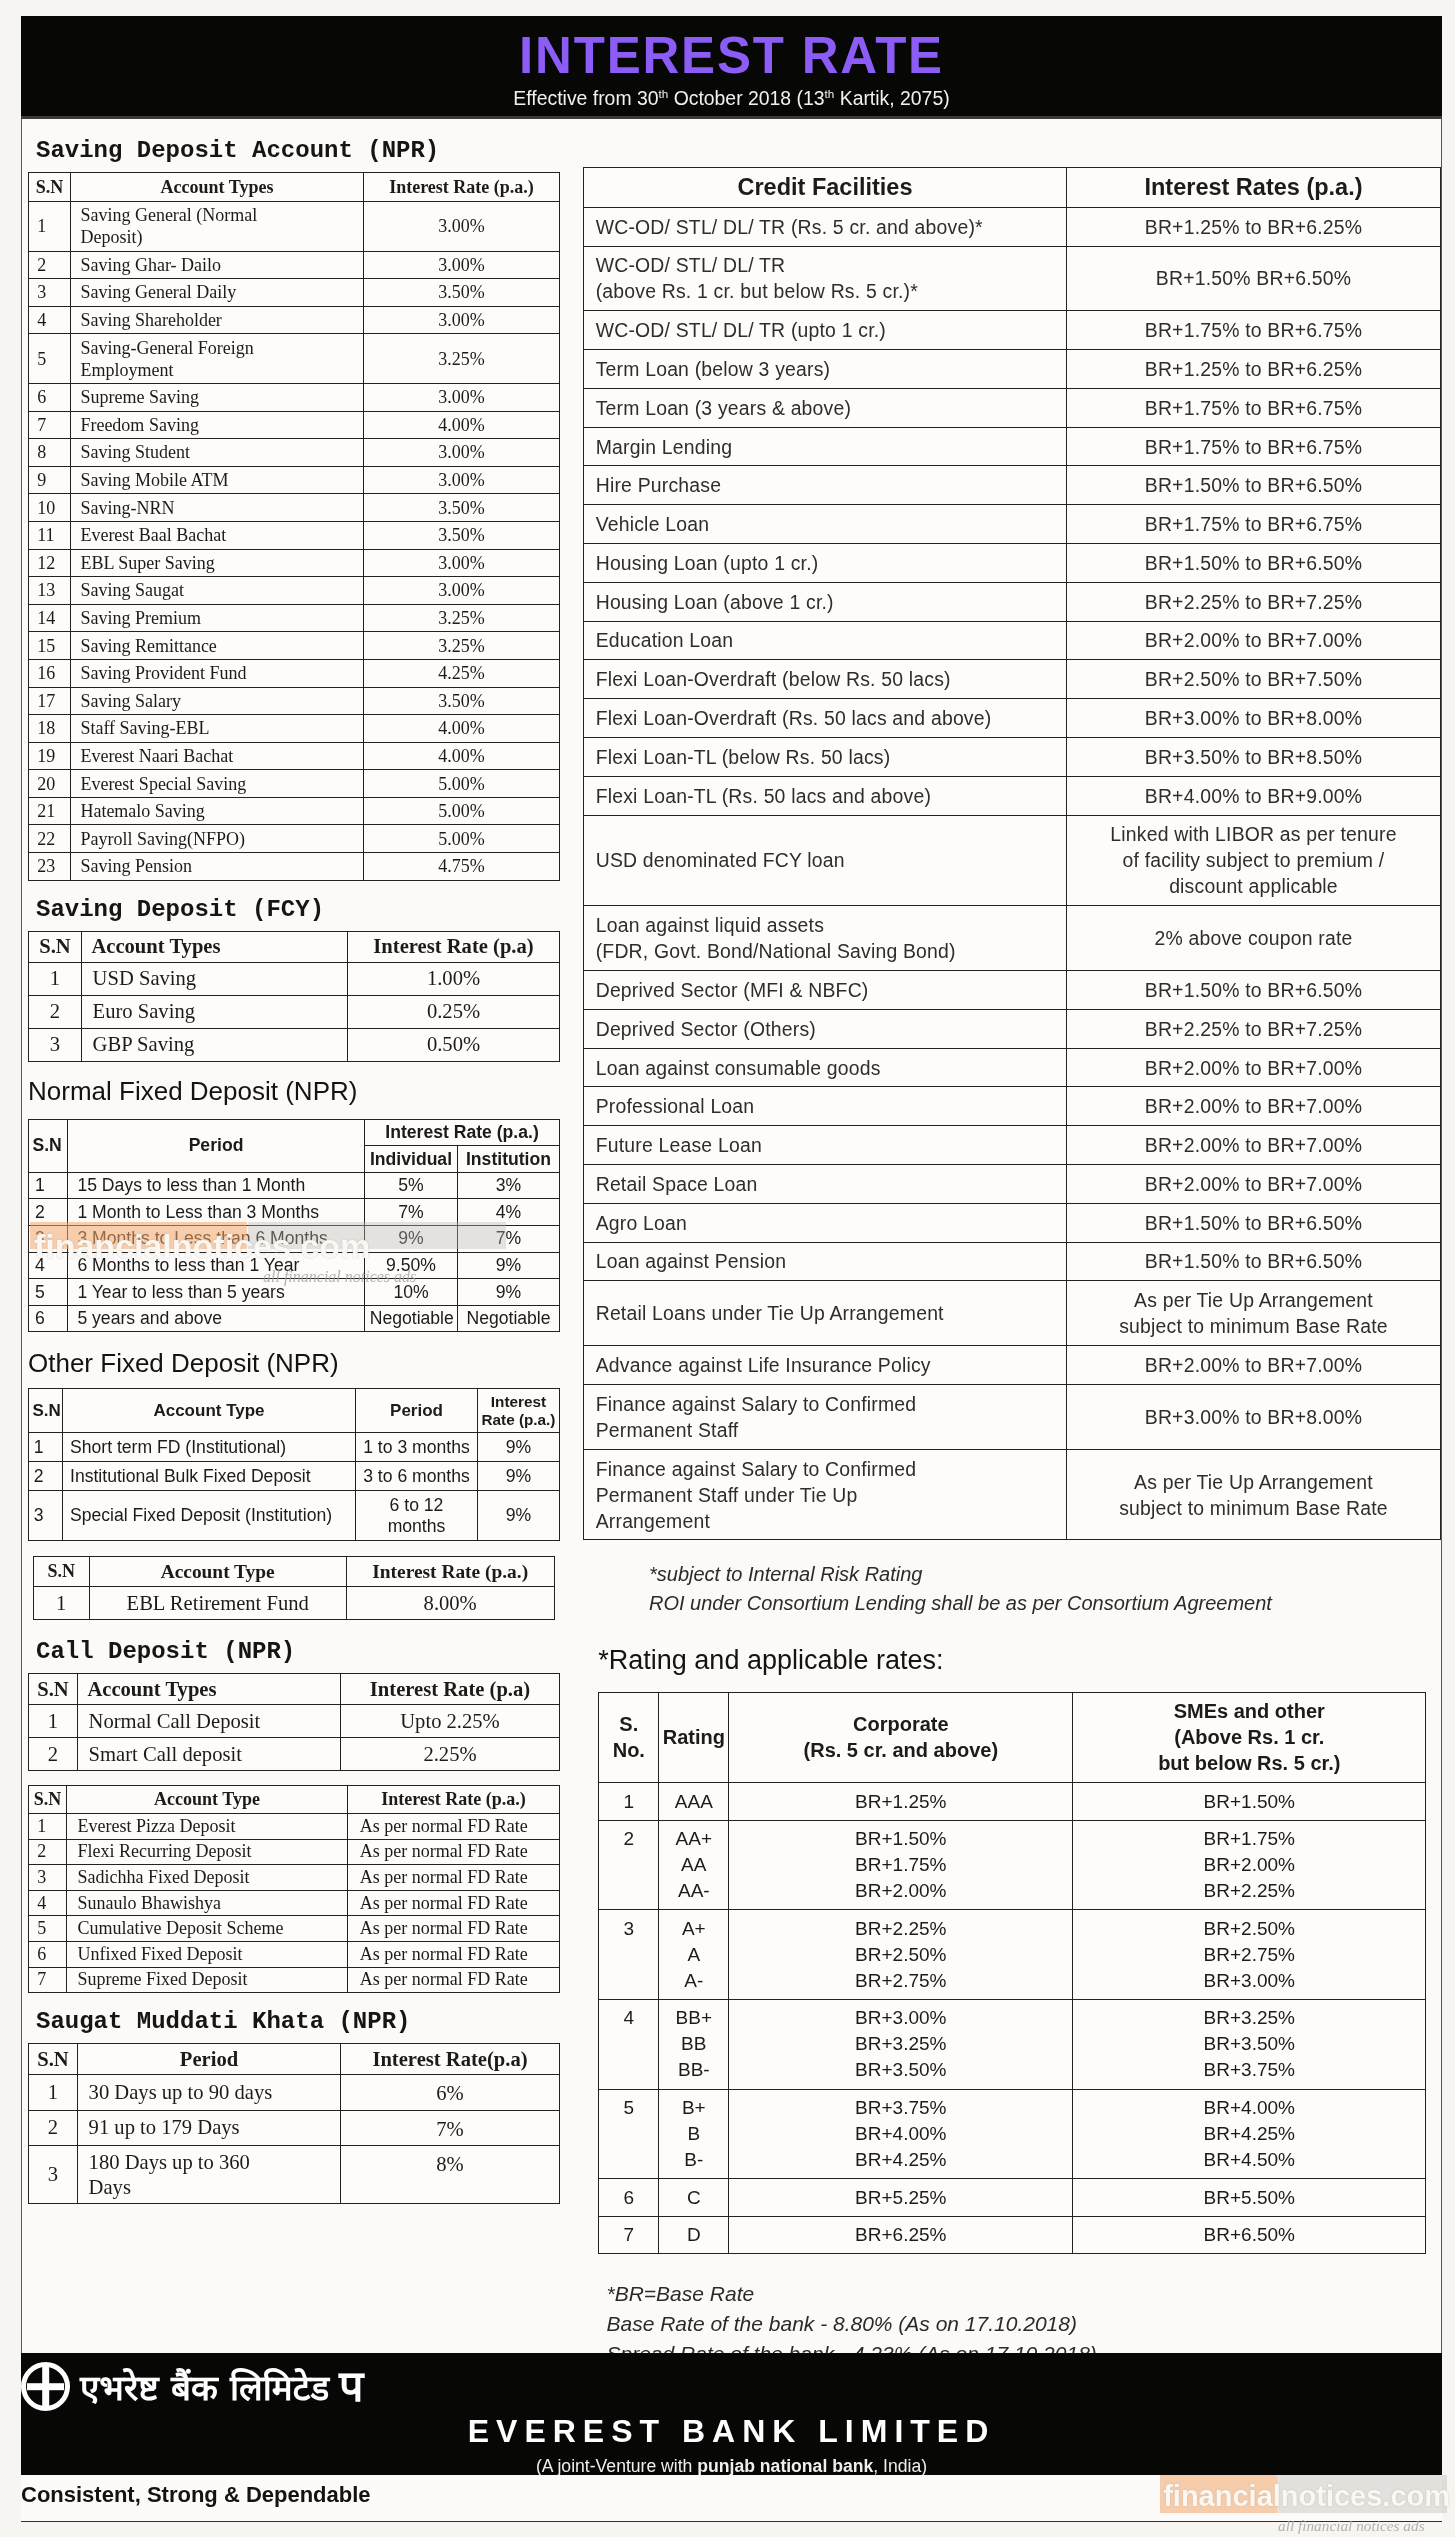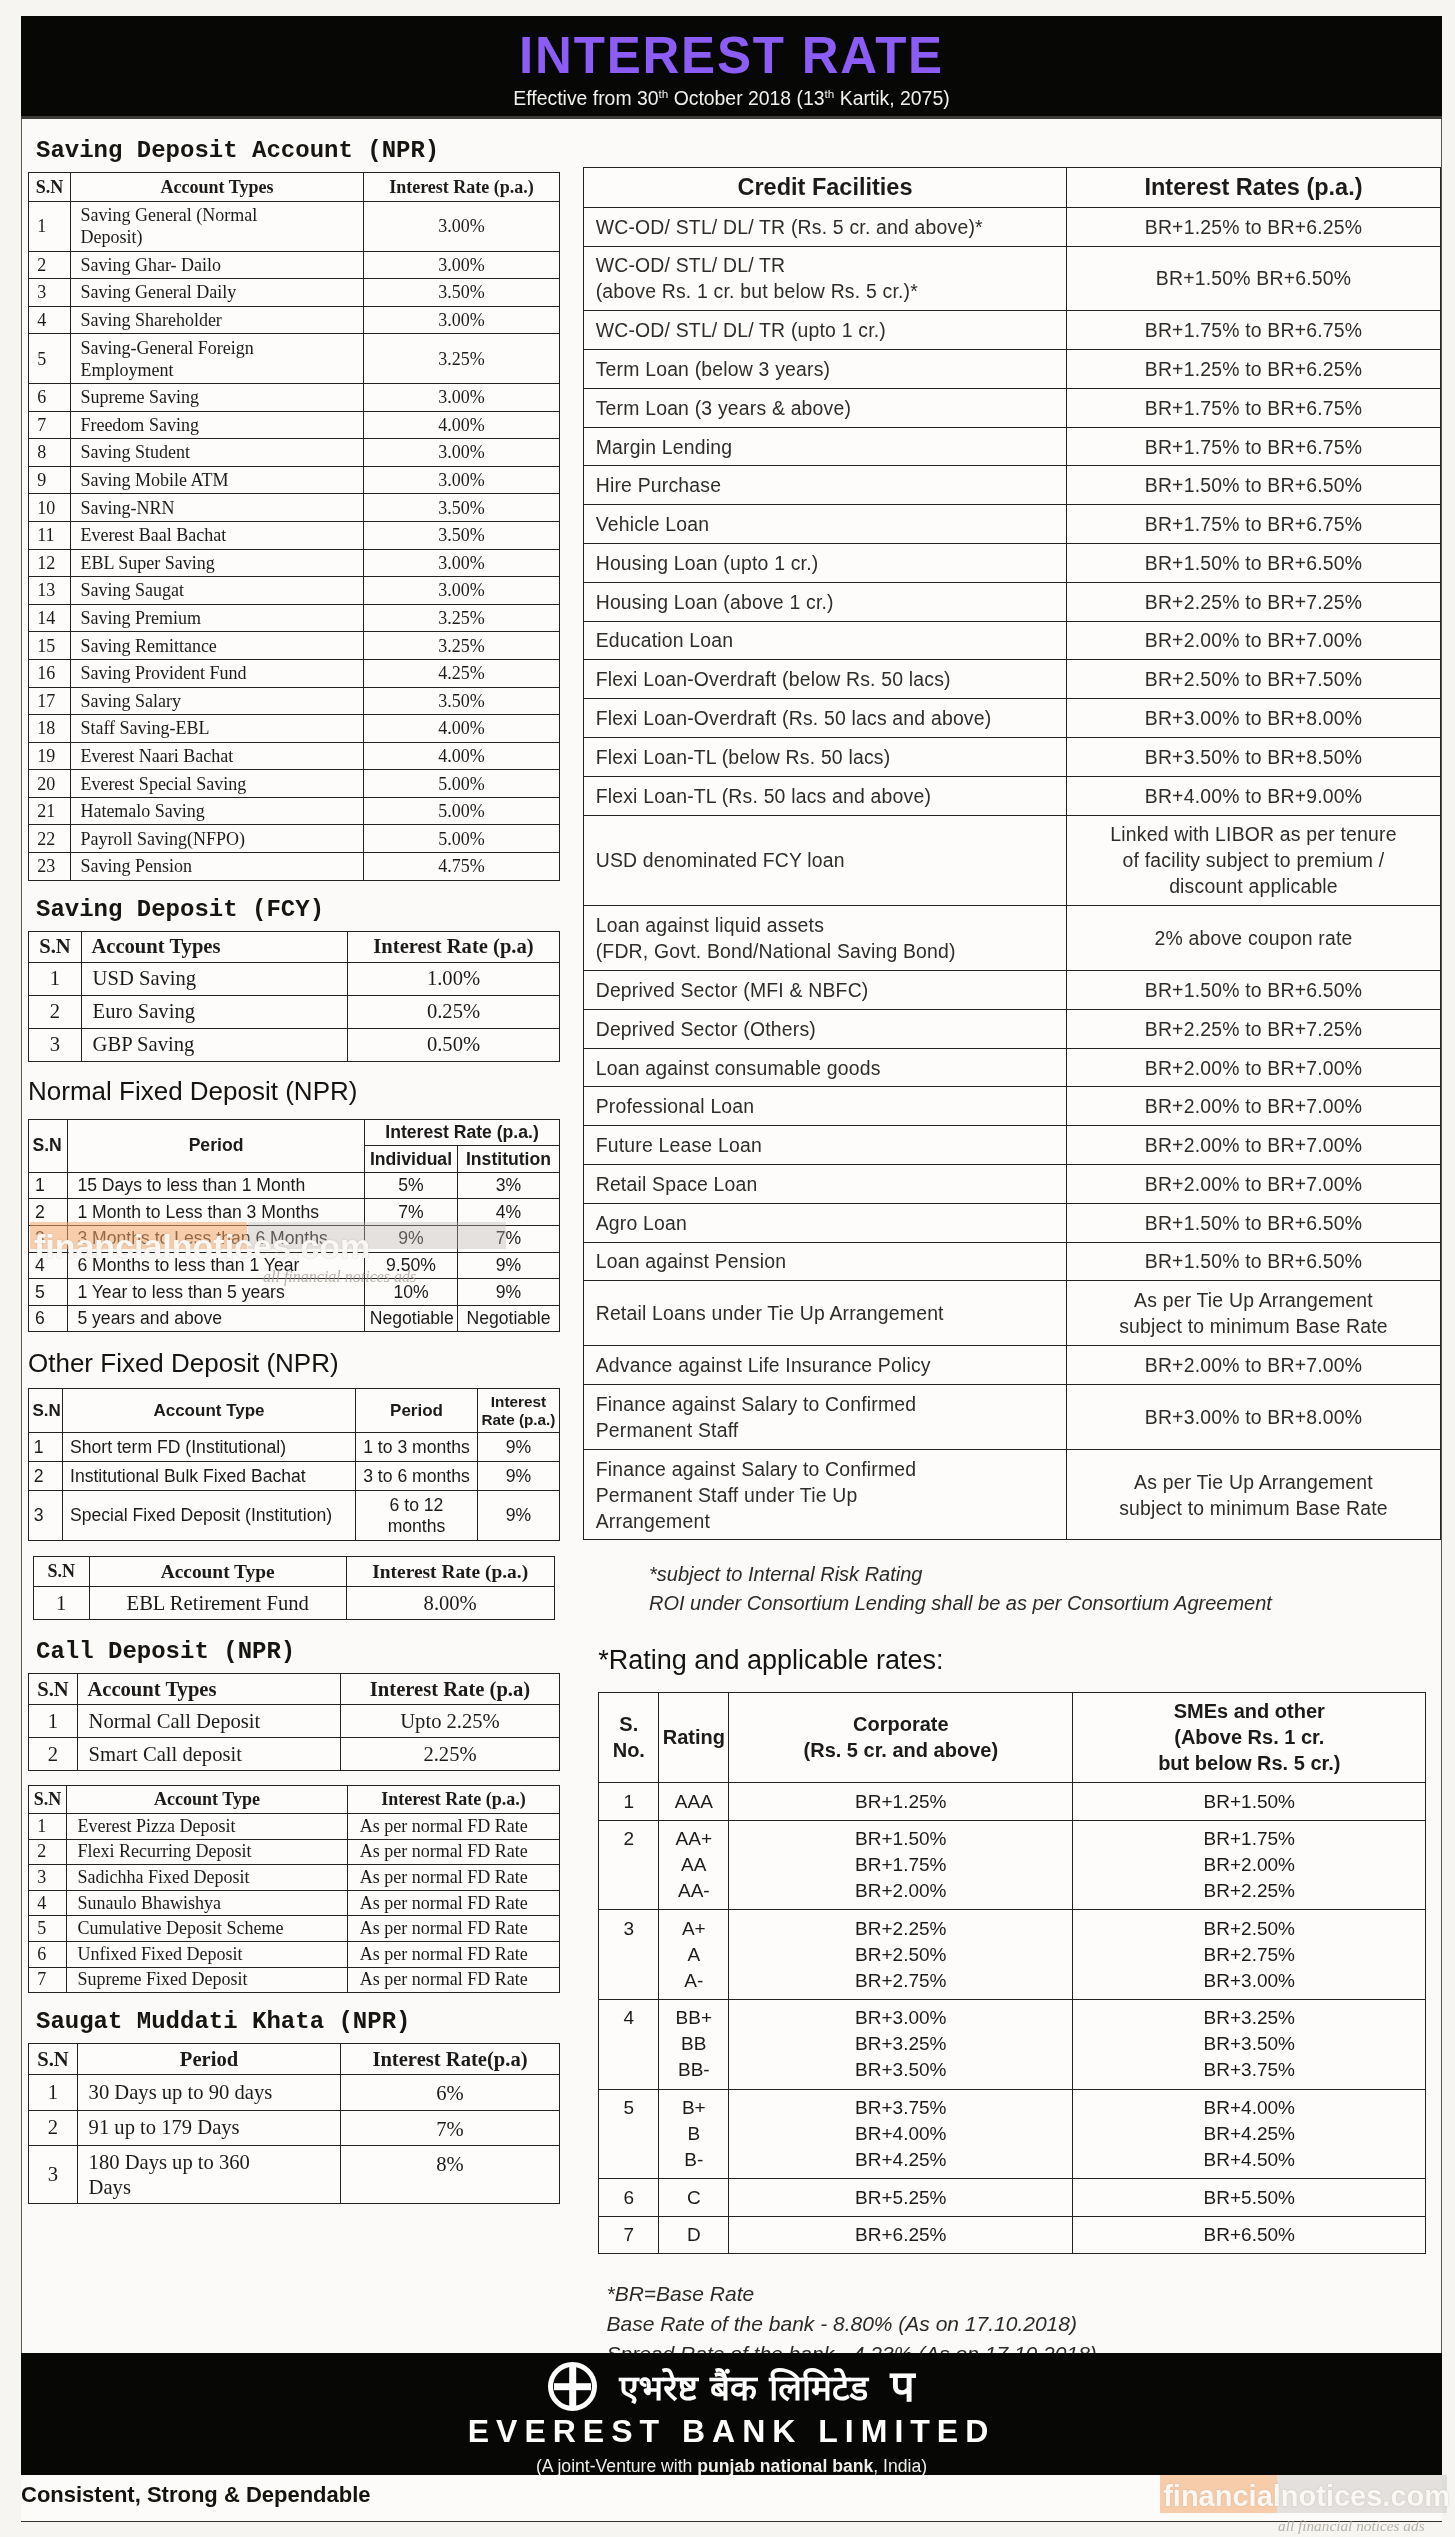--- a/index.html
+++ b/index.html
@@ -71,21 +71,21 @@
 
   
   .rating-wrap{margin-left:15.3px;width:828px;}
   .t-rating th{font-size:20px;font-weight:700;padding:5.9px 3.5px;text-align:center;line-height:26px;}
   .t-rating td{font-size:19px;line-height:26px;padding:5.3px 3.5px;text-align:center;vertical-align:top;}
 
   .note-italic{font-family:"Liberation Sans",sans-serif;font-style:italic;font-size:20px;color:#2b2a27;line-height:1.42;}
 
   
   .footer-bar{position:absolute;left:21px;top:2353px;width:1421px;height:122px;background:#070706;color:#fff;text-align:center;}
-  .logo-row{display:flex;justify-content:center;align-items:center;gap:22px;margin-top:8.2px;height:51px;}
+  .logo-row{display:flex;justify-content:flex-start;align-items:center;gap:10px;margin-top:8.2px;height:51px;}
   .dev-name{font-family:"DejaVu Sans",sans-serif;font-size:35px;font-weight:700;color:#fff;}
   .pnb-glyph{font-family:"DejaVu Sans",sans-serif;font-size:43px;font-weight:700;color:#fff;line-height:51px;}
   .target-icon{width:49px;height:49px;border:5.3px solid #fff;border-radius:50%;position:relative;box-sizing:border-box;}
   .target-icon::before{content:"";position:absolute;left:50%;top:-2.3px;bottom:-2.3px;width:7.6px;transform:translateX(-50%);background:#fff;}
   .target-icon::after{content:"";position:absolute;top:50%;left:1.2px;right:1.2px;height:7.6px;transform:translateY(-50%);background:#fff;}
   .bank-name{font-size:32px;font-weight:700;letter-spacing:7px;margin-top:1.2px;}
   .jv-line{font-size:17.6px;margin-top:5.9px;color:#f0efec;}
   .jv-line b{font-weight:800;}
   .footer-strip{position:absolute;left:21px;top:2475px;width:1421px;height:47px;background:#fcfbf9;border-bottom:1.8px solid #33312d;
                 box-sizing:border-box;}
@@ -403,21 +403,21 @@
 
           <tr>
             <td class="sn">1</td>
             <td class="lbl">Short term FD (Institutional)</td>
             <td class="c">1 to 3 months</td>
             <td class="rate">9%</td>
           </tr>
 
           <tr>
             <td class="sn">2</td>
-            <td class="lbl">Institutional Bulk Fixed Bachat</td>
+            <td class="lbl">Institutional Bulk Fixed Deposit</td>
             <td class="c">3 to 6 months</td>
             <td class="rate">9%</td>
           </tr>
 
           <tr>
             <td class="sn">3</td>
             <td class="lbl">Special Fixed Deposit (Institution)</td>
             <td class="c">6 to 12 months</td>
             <td class="rate">9%</td>
           </tr>

